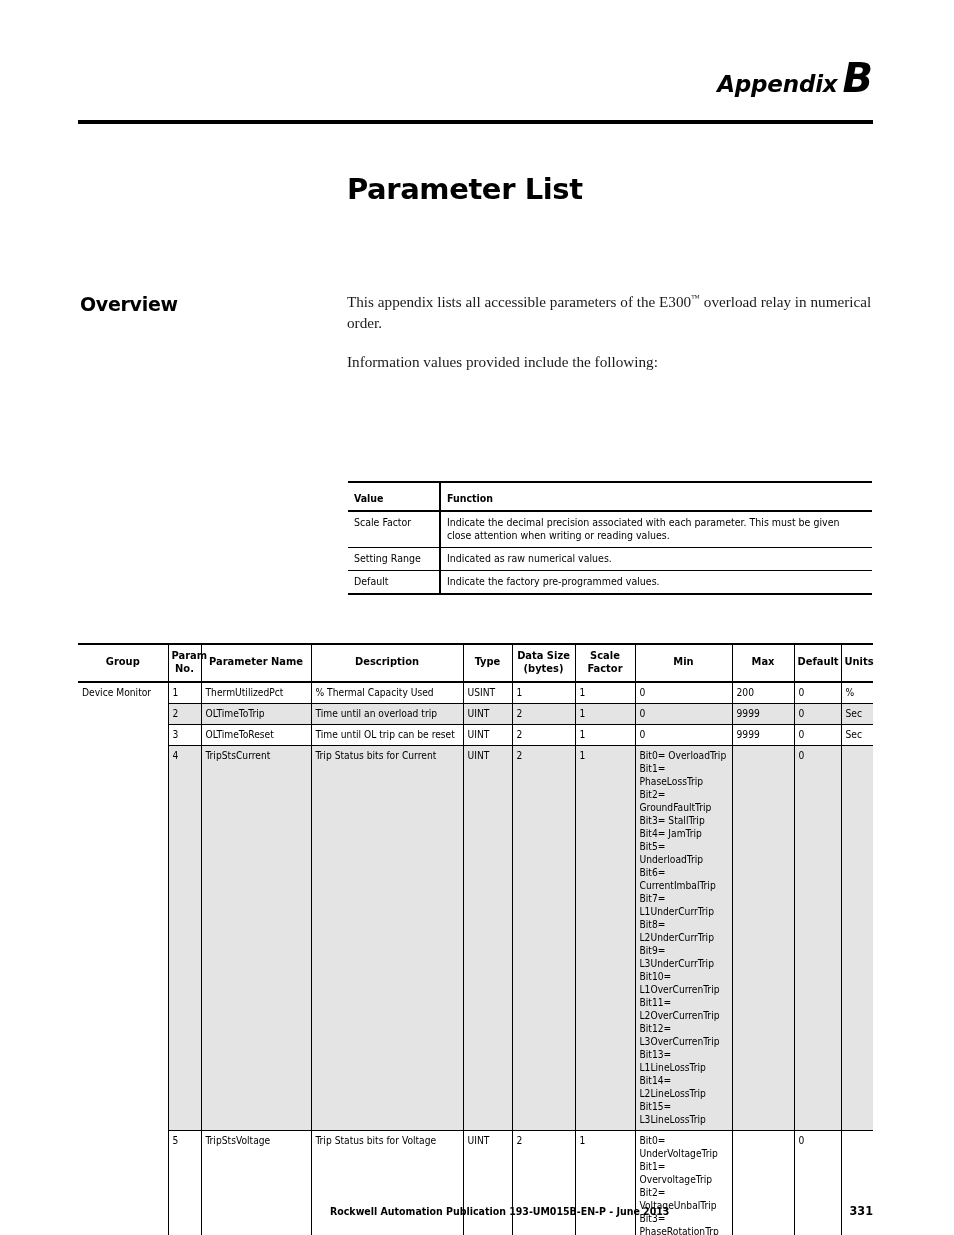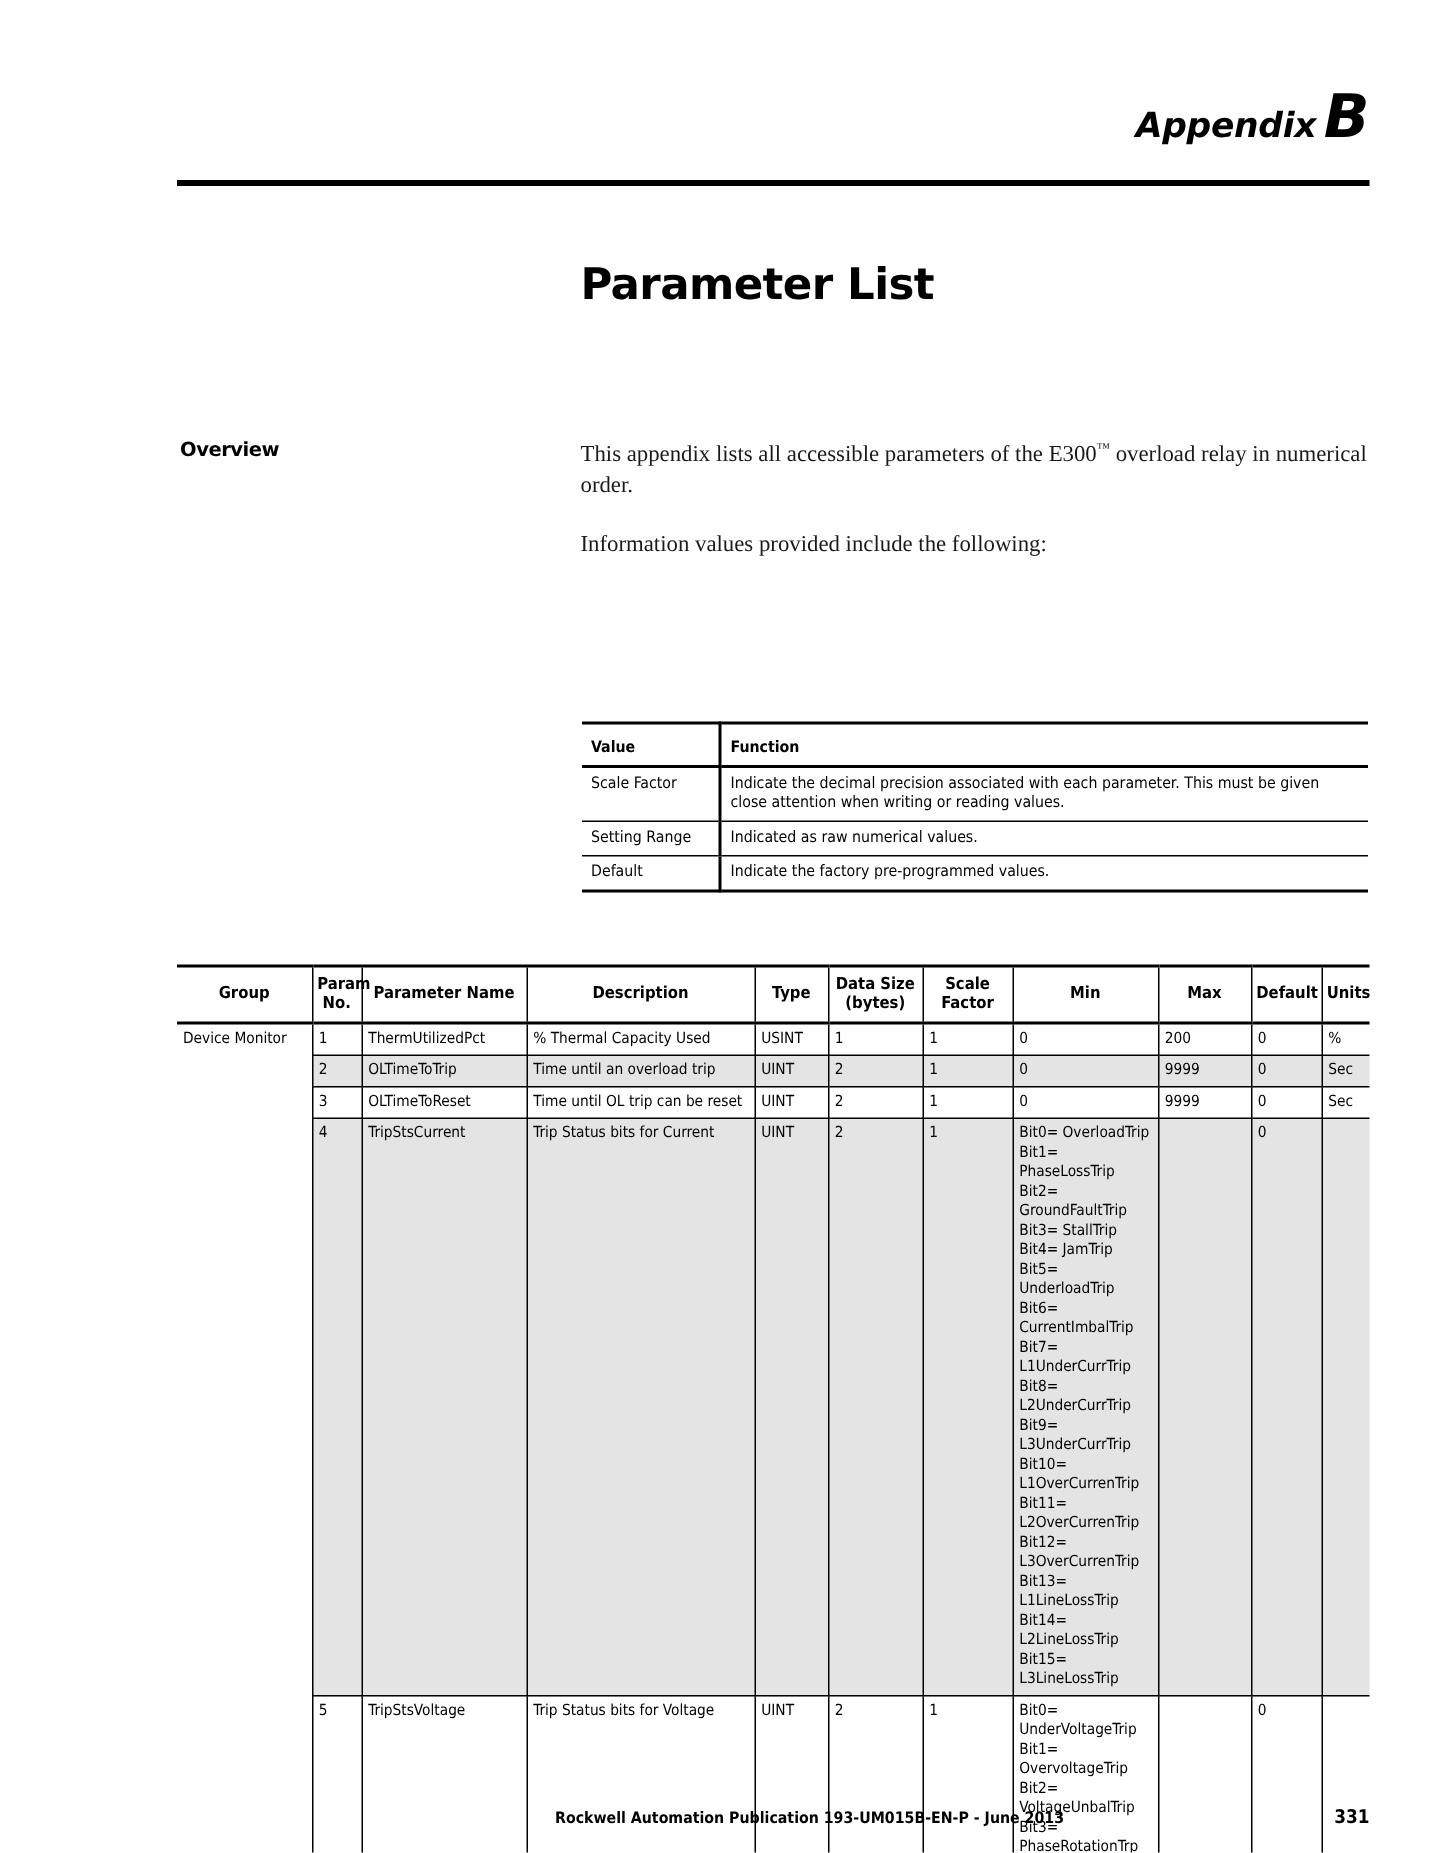--- a/index.html
+++ b/index.html
@@ -7,21 +7,21 @@
   body {
     width: 954px;
     height: 1235px;
     background: #ffffff;
     font-family: "Liberation Sans", sans-serif;
     color: #000000;
     position: relative;
     overflow: hidden;
   }
 
-  .page { position: relative; width: 793px; height: 1235px; margin-left: 40px; }
+  .page { position: relative; width: 793px; height: 1235px; }
 
   
   .appendix-head {
     position: absolute;
     left: 78px; top: 58px; width: 795px;
     text-align: right;
   }
   .appendix-word {
     font-family: "DejaVu Sans", sans-serif;
     font-weight: bold;
@@ -54,21 +54,21 @@
     font-size: 29px;
     letter-spacing: -0.4px;
   }
 
   
   .section-title {
     position: absolute;
     left: 80px; top: 293px;
     font-family: "DejaVu Sans", sans-serif;
     font-weight: bold;
-    font-size: 13px;
+    font-size: 19px;
     letter-spacing: -0.3px;
   }
   .body-col {
     position: absolute;
     left: 347px; top: 288px; width: 528px;
     font-family: "Liberation Serif", serif;
     font-size: 15.2px;
     line-height: 21px;
     color: #1a1a1a;
   }

